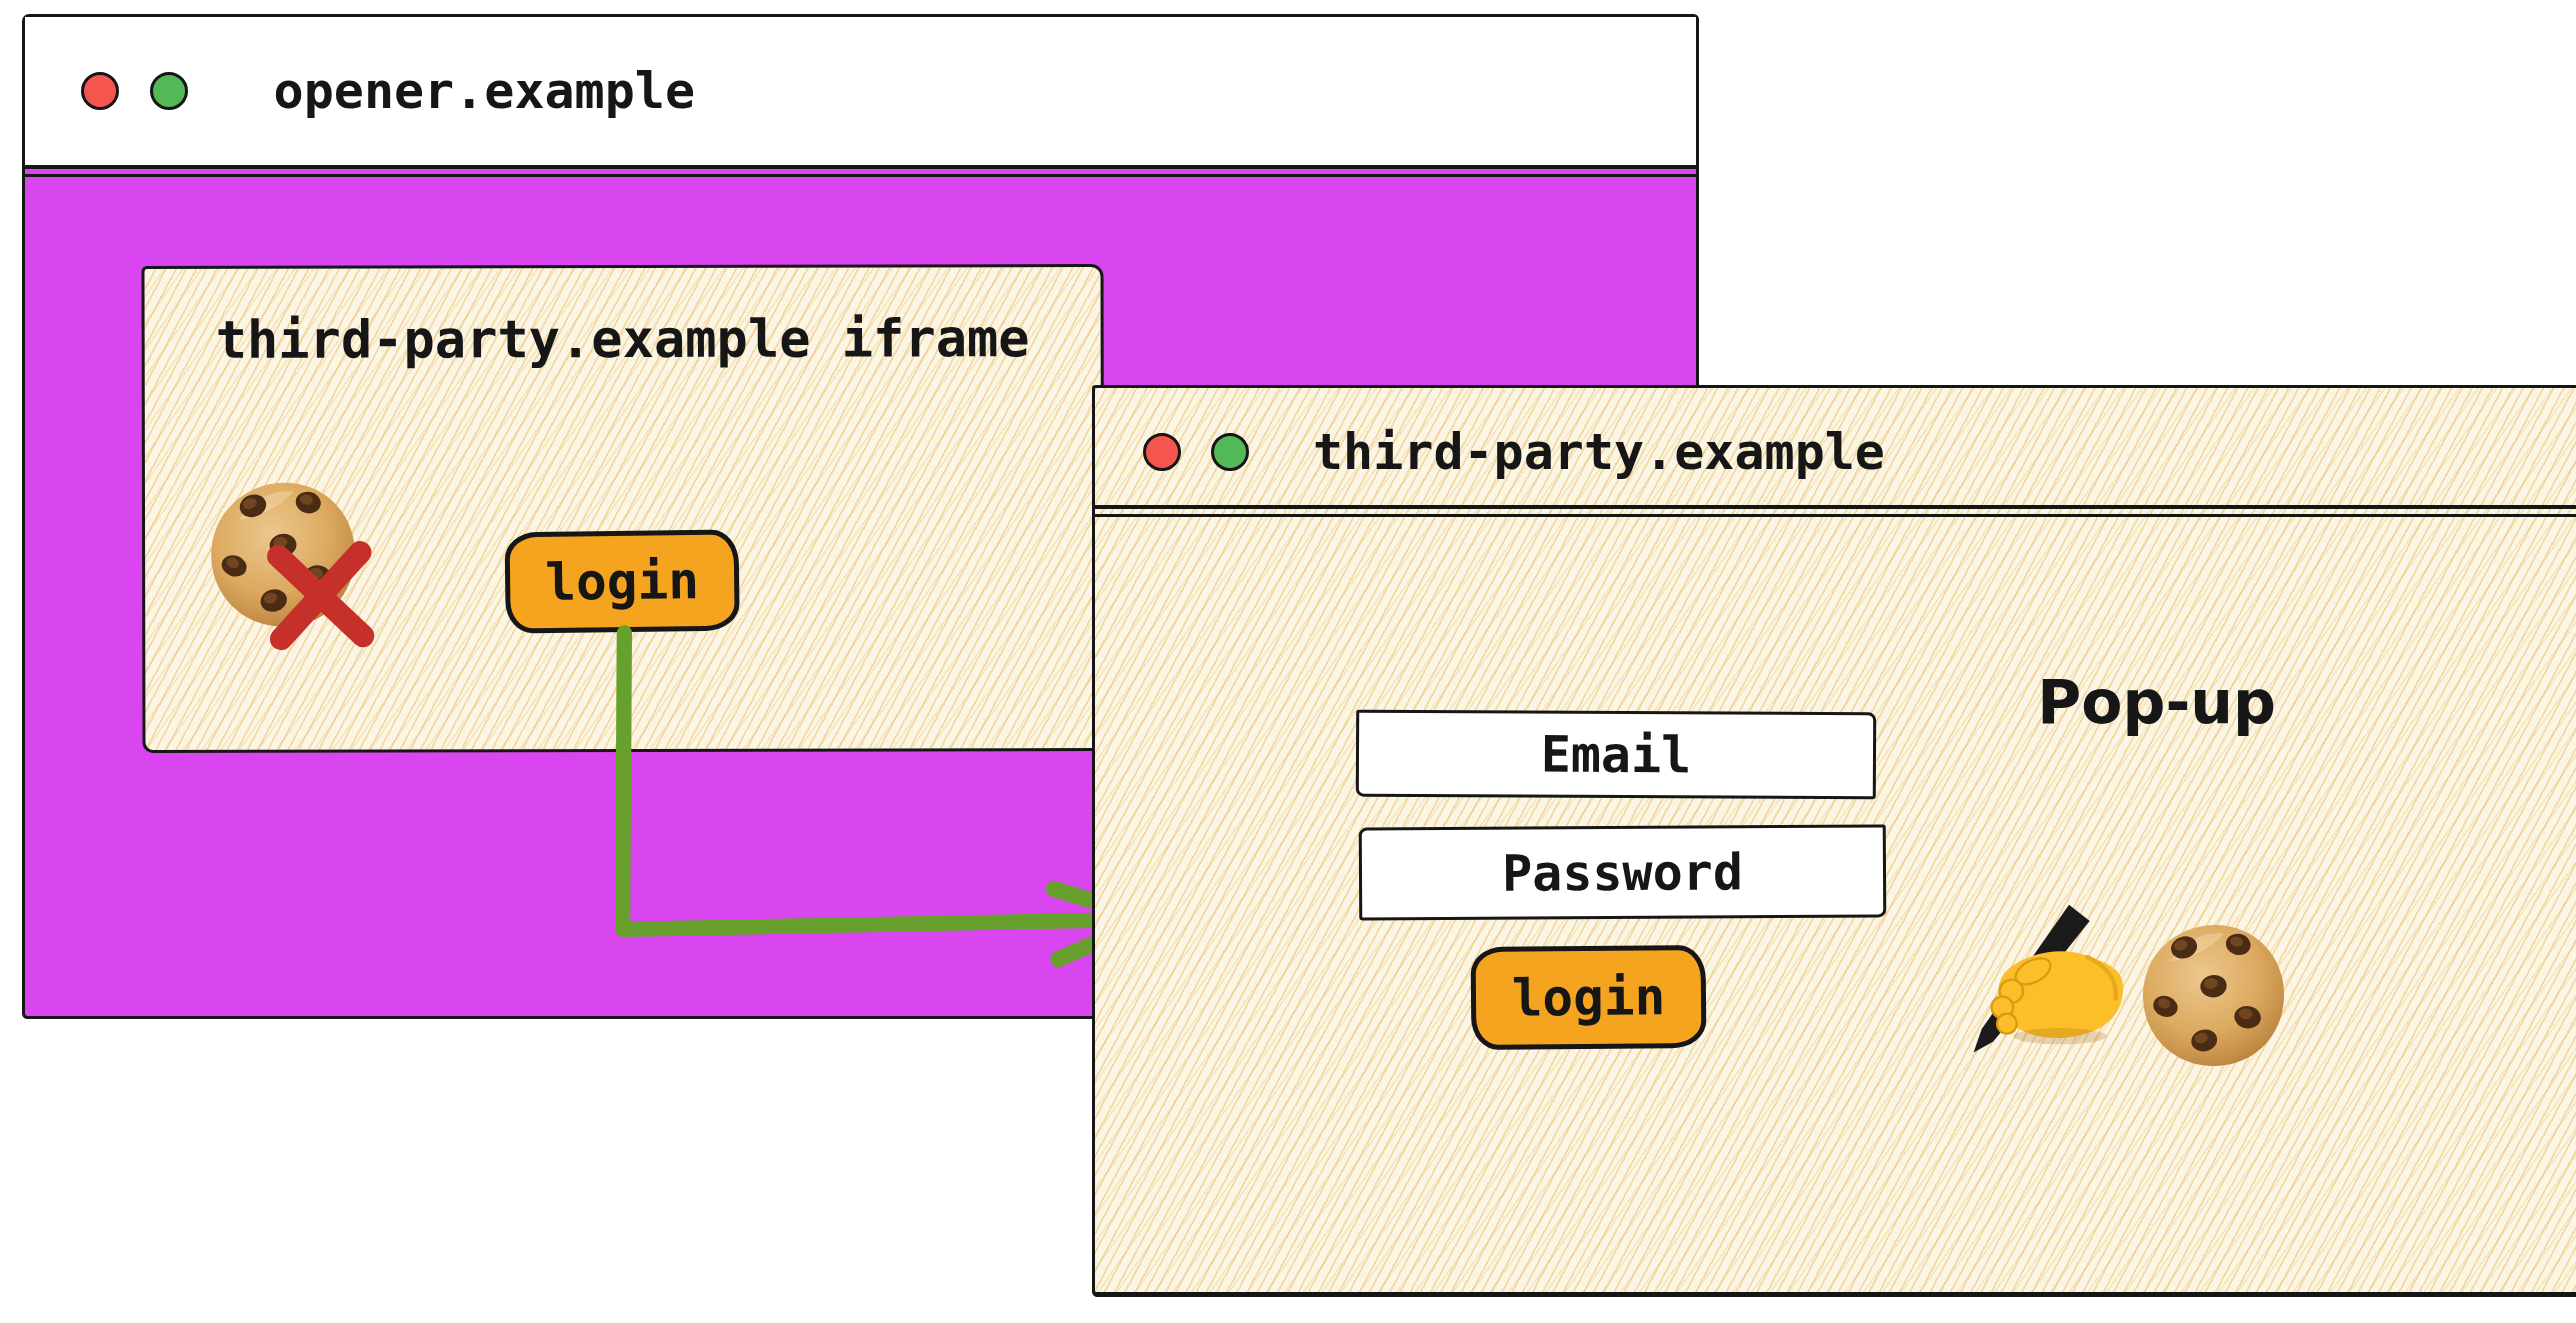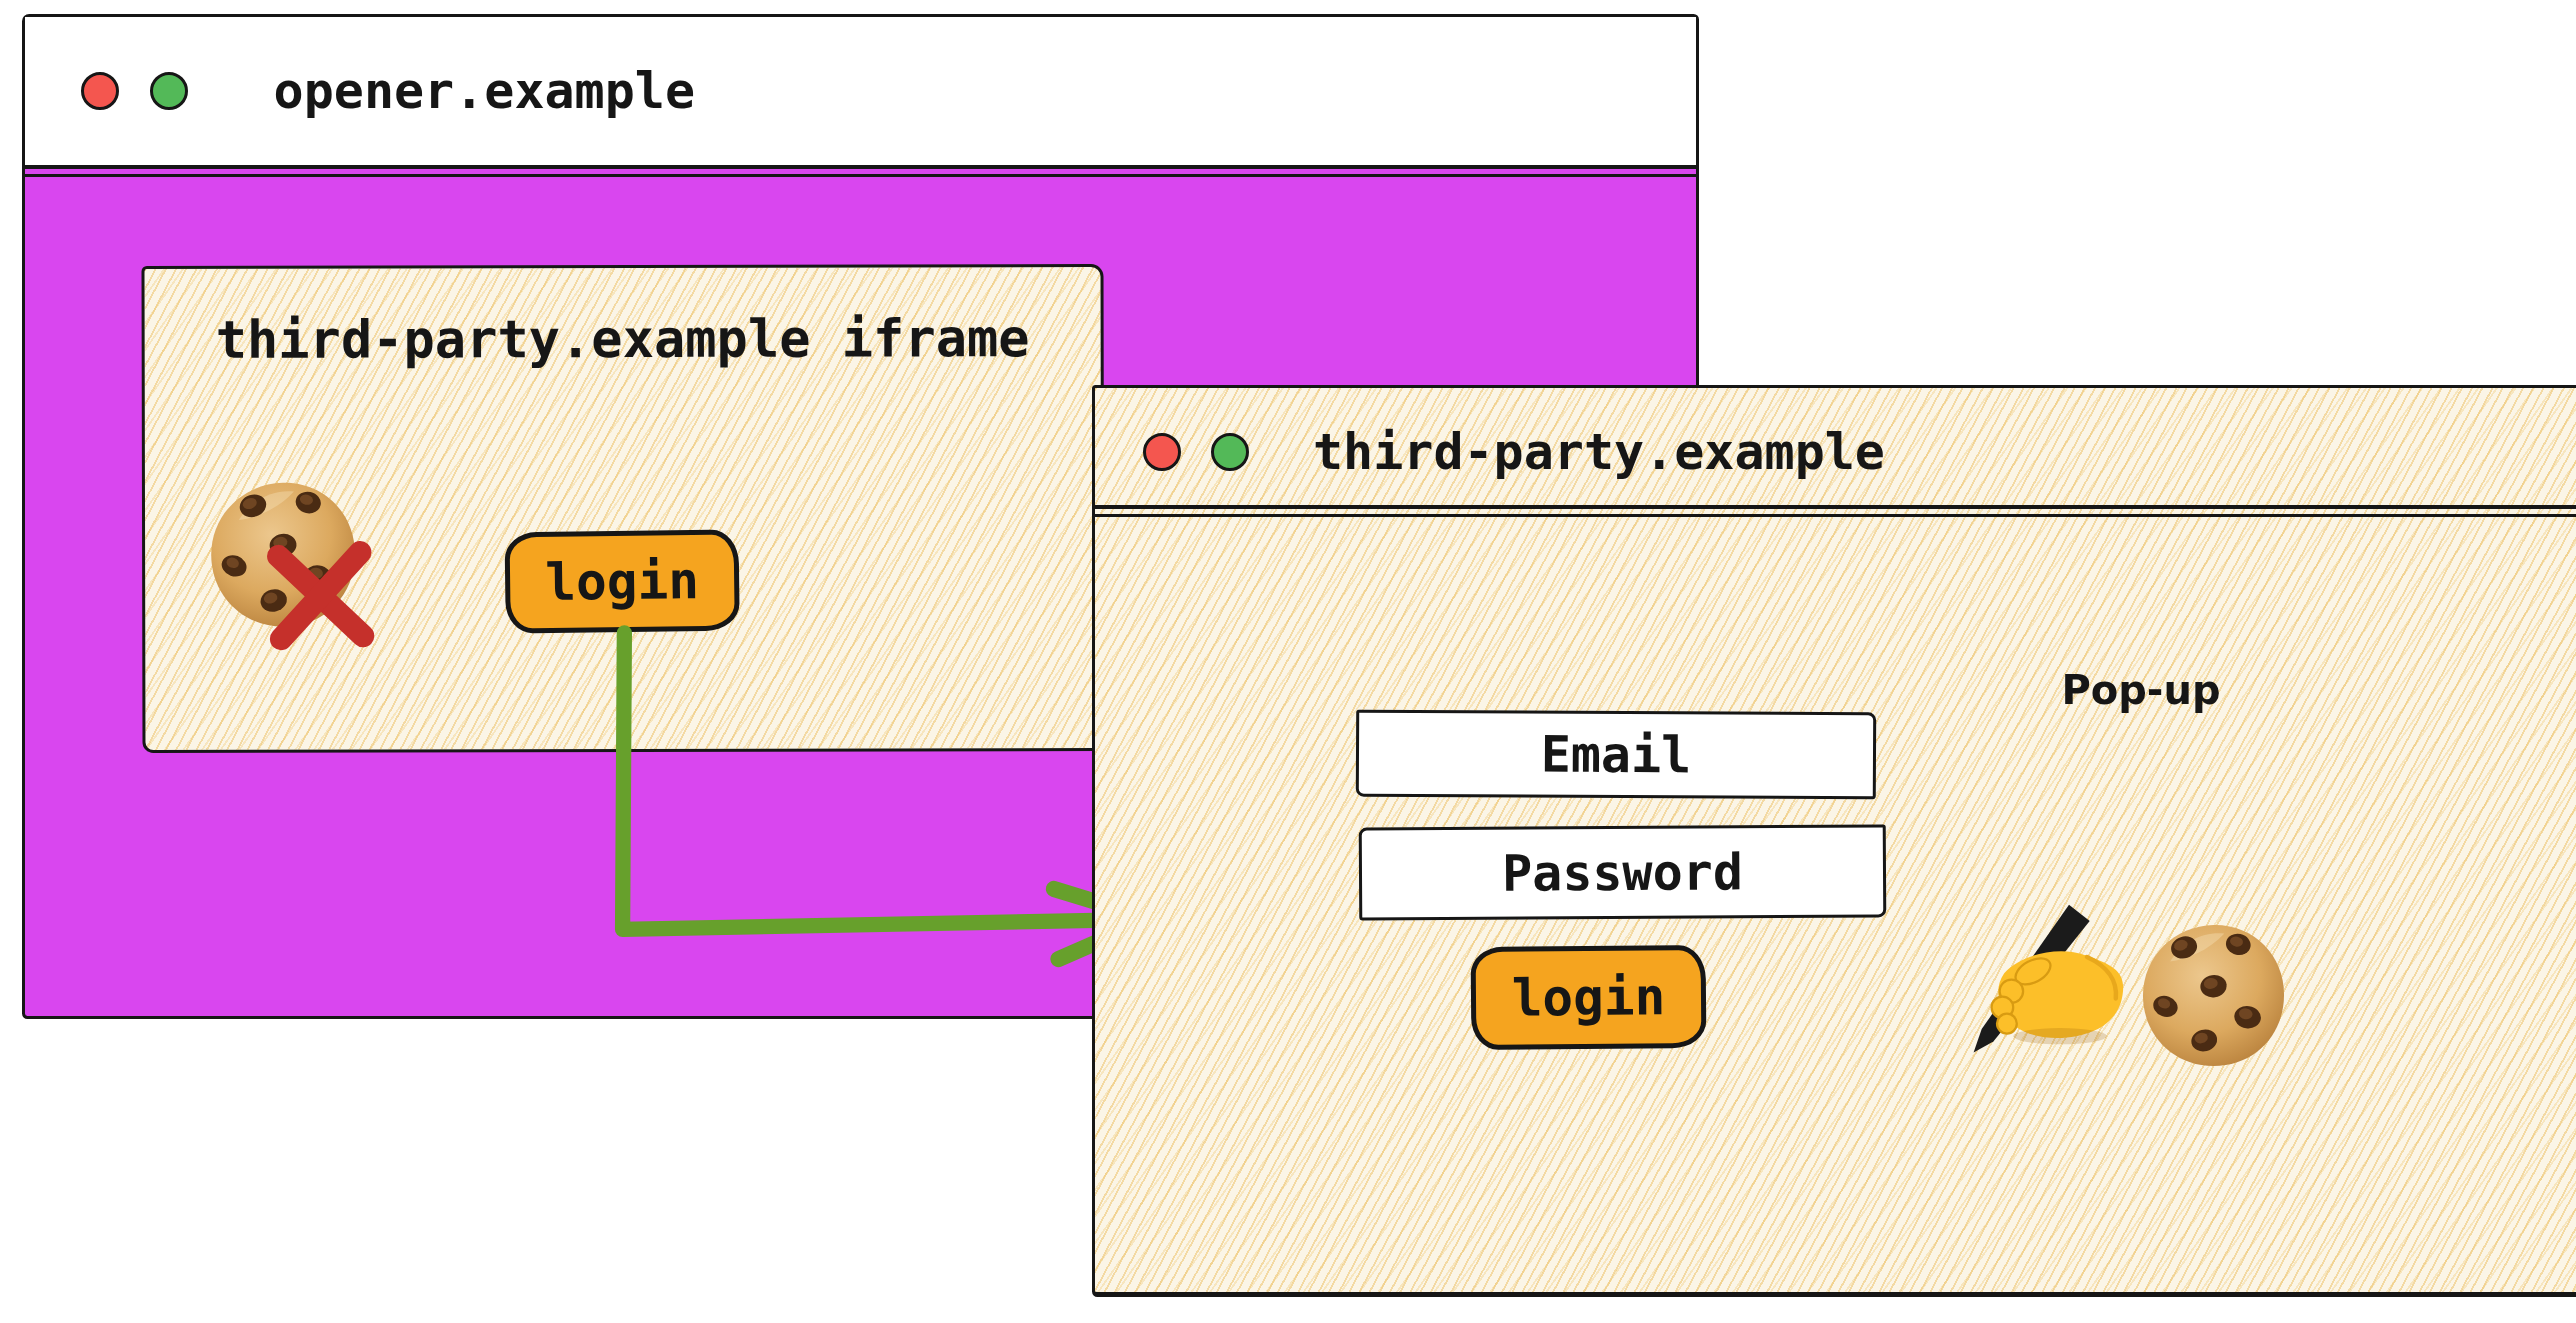--- a/index.html
+++ b/index.html
@@ -71,22 +71,22 @@
   .password{left:264px;top:438px;width:527px;height:93px;transform:rotate(-0.35deg);
          border-radius:8px 2.7px 8px 3.6px;}
 
   
   .popup{left:1092px;top:385px;width:1511px;height:912px;z-index:3;
          border-bottom-width:5.4px;border-radius:3.6px 7.2px 5.4px 5.4px;}
   .popup .titlebar{height:121px;padding-left:48px;padding-top:10.8px;}
   .popup .dot.green{margin-left:30px;}
   .popup .win-title{margin-left:64px;}
   .popup-label{
-    position:absolute;left:911px;top:279px;width:270px;text-align:center;
-    font-family:"DejaVu Sans","Liberation Sans",sans-serif;font-weight:600;font-size:40px;
+    position:absolute;left:911px;top:279px;width:270px;text-align:right;
+    font-family:"DejaVu Sans","Liberation Sans",sans-serif;font-weight:600;font-size:60px;
   }
   .hand-svg{left:875px;top:515px;width:162px;height:153px;}
   .cookie-2{left:1041px;top:530px;width:155px;height:155px;}
 
   
   .arrow-svg{position:absolute;left:539px;top:620px;width:647px;height:369px;z-index:2;}
 
   .hidden-defs{position:absolute;width:0;height:0;overflow:hidden;}
 </style>
 </head>

